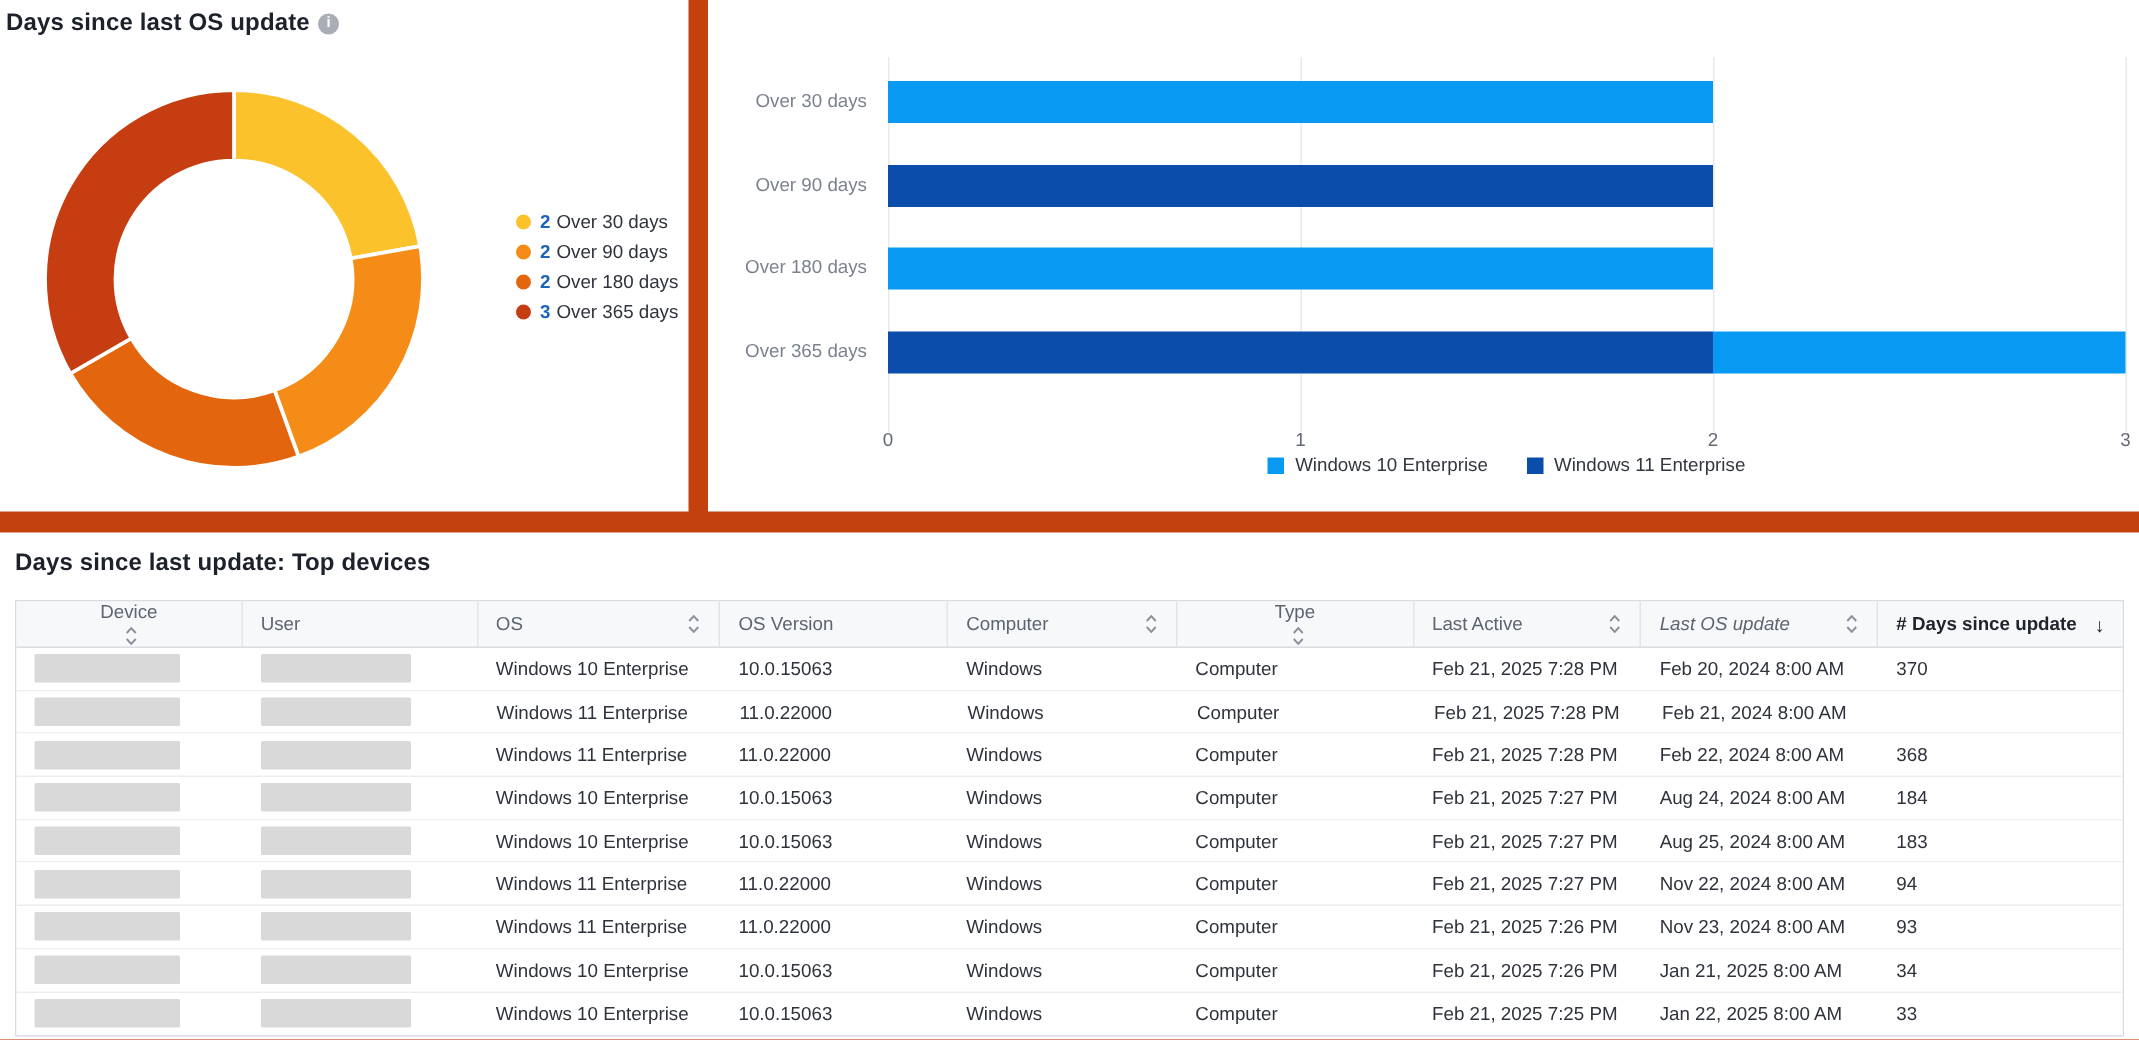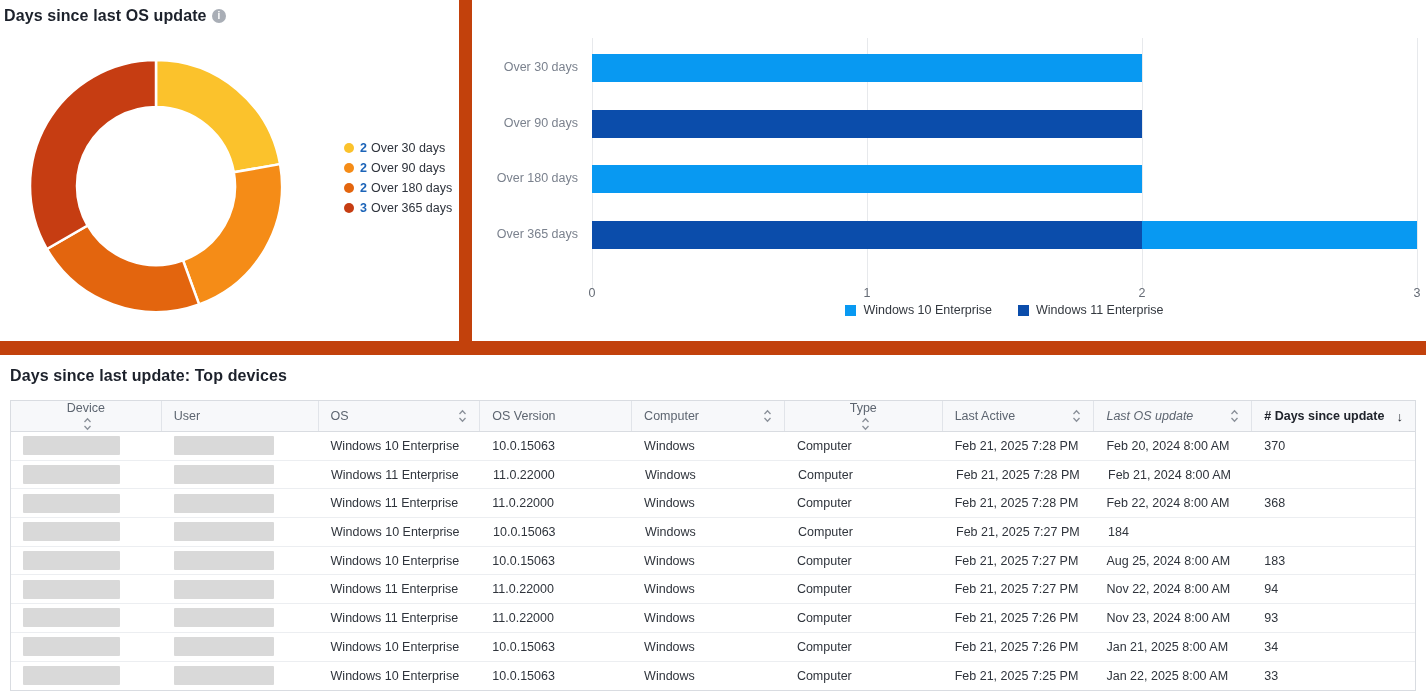--- a/index.html
+++ b/index.html
@@ -286,20 +286,23 @@
             </div>
             <div class="td" style="width: 153px;">
               <span>Windows</span>
             </div>
             <div class="td" style="width: 158px;">
               <span>Computer</span>
             </div>
             <div class="td" style="width: 152px;">
               <span>Feb 21, 2025 7:27 PM</span>
             </div>
+            <div class="td" style="width: 158px;">
+              <span>Aug 24, 2024 8:00 AM</span>
+            </div>
             <div class="td" style="width: 163px;">
               <span>184</span>
             </div>
           </div>
           <div class="tr tbody-row">
             <div class="td" style="width: 151px;">
               <span class="redact"></span>
             </div>
             <div class="td" style="width: 157px;">
               <span class="redact" style="width: 100px;"></span>

